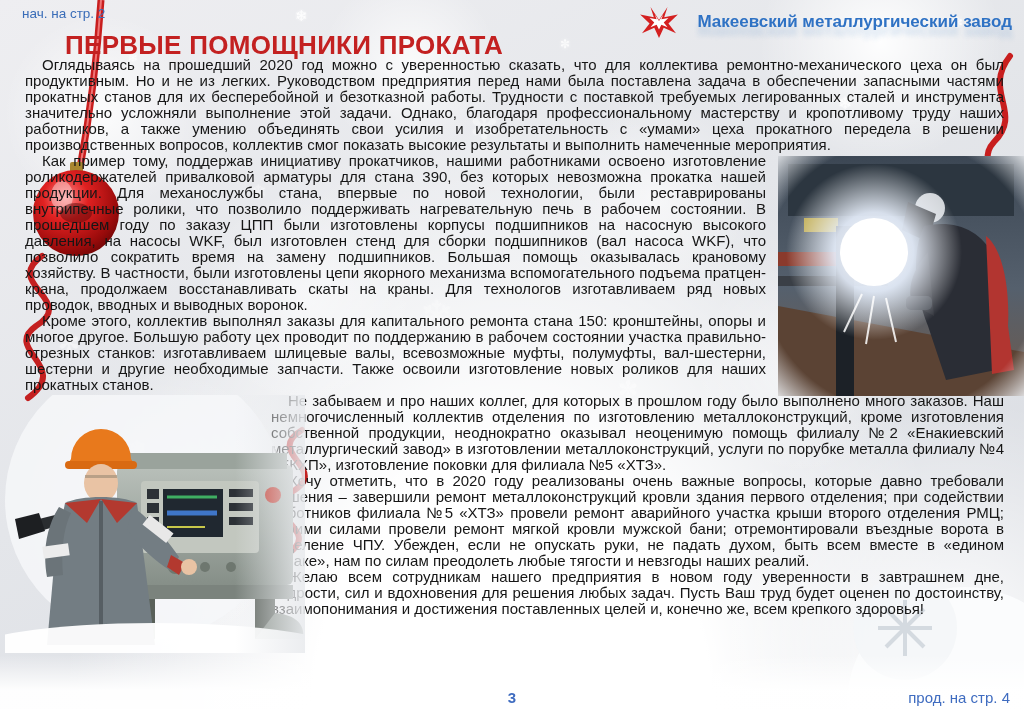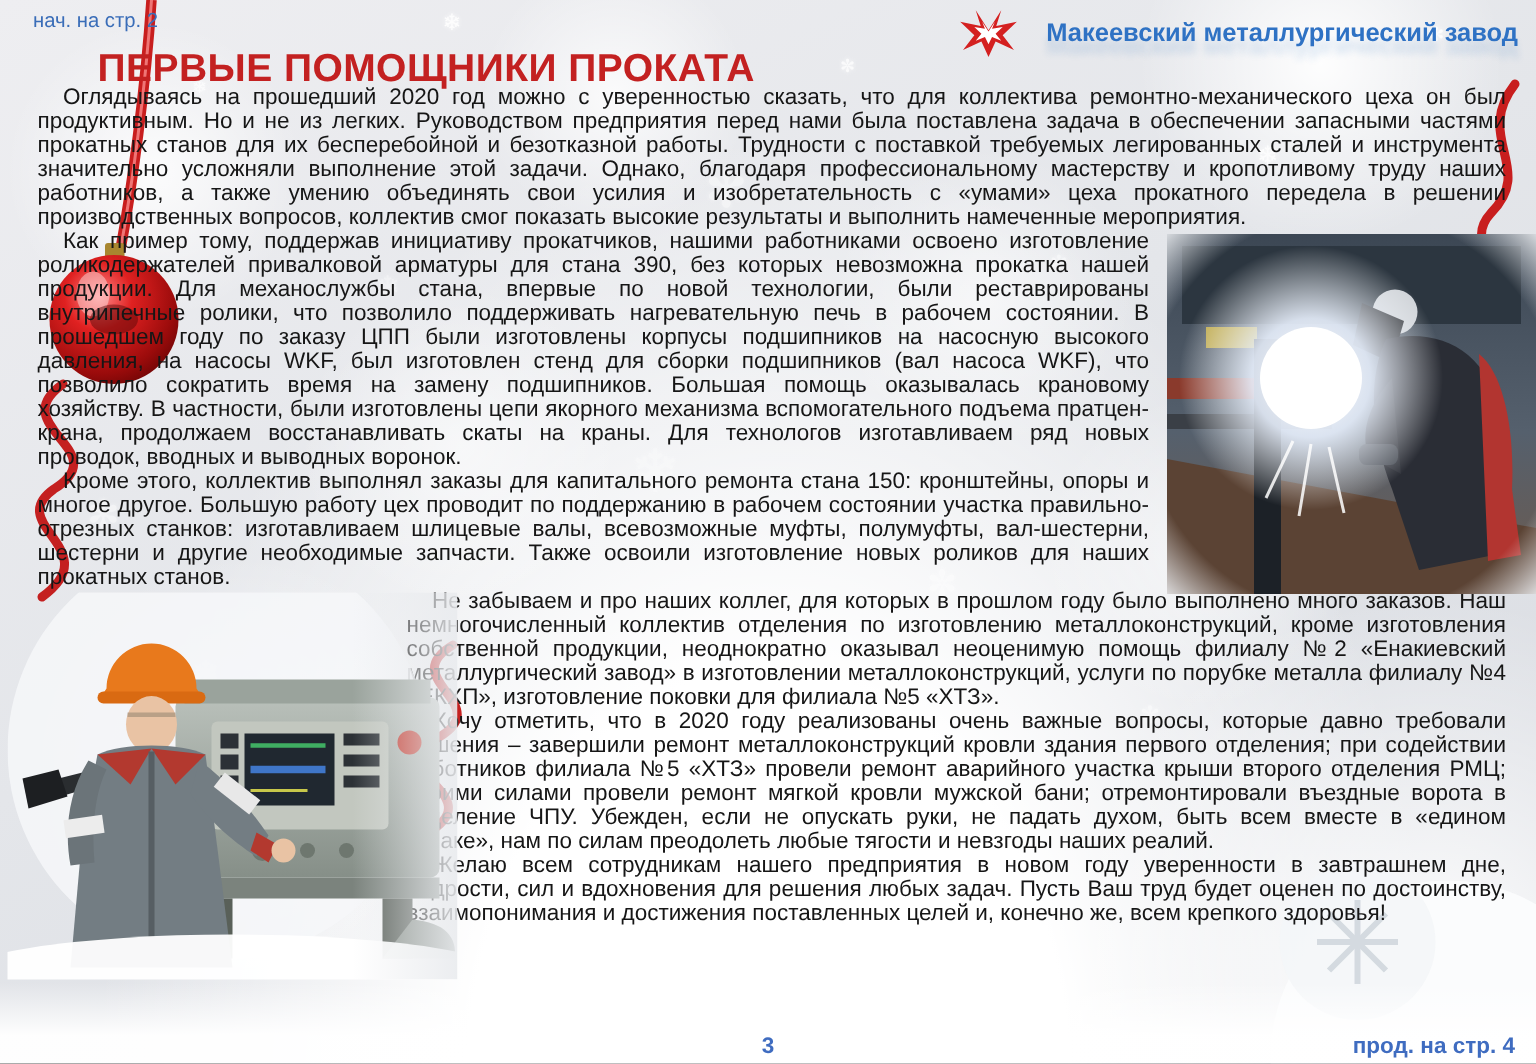--- a/index.html
+++ b/index.html
@@ -33,21 +33,21 @@
   .title{margin:0 0 0 40px;font-size:26px;line-height:24px;font-weight:bold;color:#c32121;letter-spacing:.3px;}
   .byline{margin:7px 0 8px 46px;font-size:17.5px;line-height:19px;font-weight:bold;color:#bb1d1d;}
   .content p{margin:0;text-indent:17px;text-align:justify;font-size:15px;line-height:16px;color:#161616;}
   .ph-welder{float:right;width:238px;height:232px;margin:3px -12px 4px 12px;position:relative;}
   .ph-welder svg{position:absolute;top:0;left:0;}
   .ph-machine{float:left;width:250px;height:262px;margin:2px 16px 0 -20px;position:relative;}
   .ph-machine svg{position:absolute;top:0;left:0;}
   
   .footer-num{position:absolute;bottom:3px;left:0;width:100%;text-align:center;z-index:3;
     font-size:15px;font-weight:bold;color:#3f6cc0;}
-  .footer-right{position:absolute;bottom:3px;right:14px;z-index:3;font-size:15px;font-weight:bold;color:#3f6cc0;margin-top:44px;}
+  .footer-right{position:absolute;bottom:3px;right:14px;z-index:3;font-size:15px;font-weight:normal;color:#3f6cc0;margin-top:44px;}
 </style>
 </head>
 <body>
 
 <div class="page">
 
   <div class="decor-layer">
       <span class="flake" style="left: 295px; top: 8px; font-size: 15px; opacity: 0.9;">❄</span>
       <span class="flake" style="left: 560px; top: 38px; font-size: 12px; opacity: 0.8;">✼</span>
       <span class="flake" style="left: 838px; top: 95px; font-size: 17px; opacity: 0.85;">❄</span>

